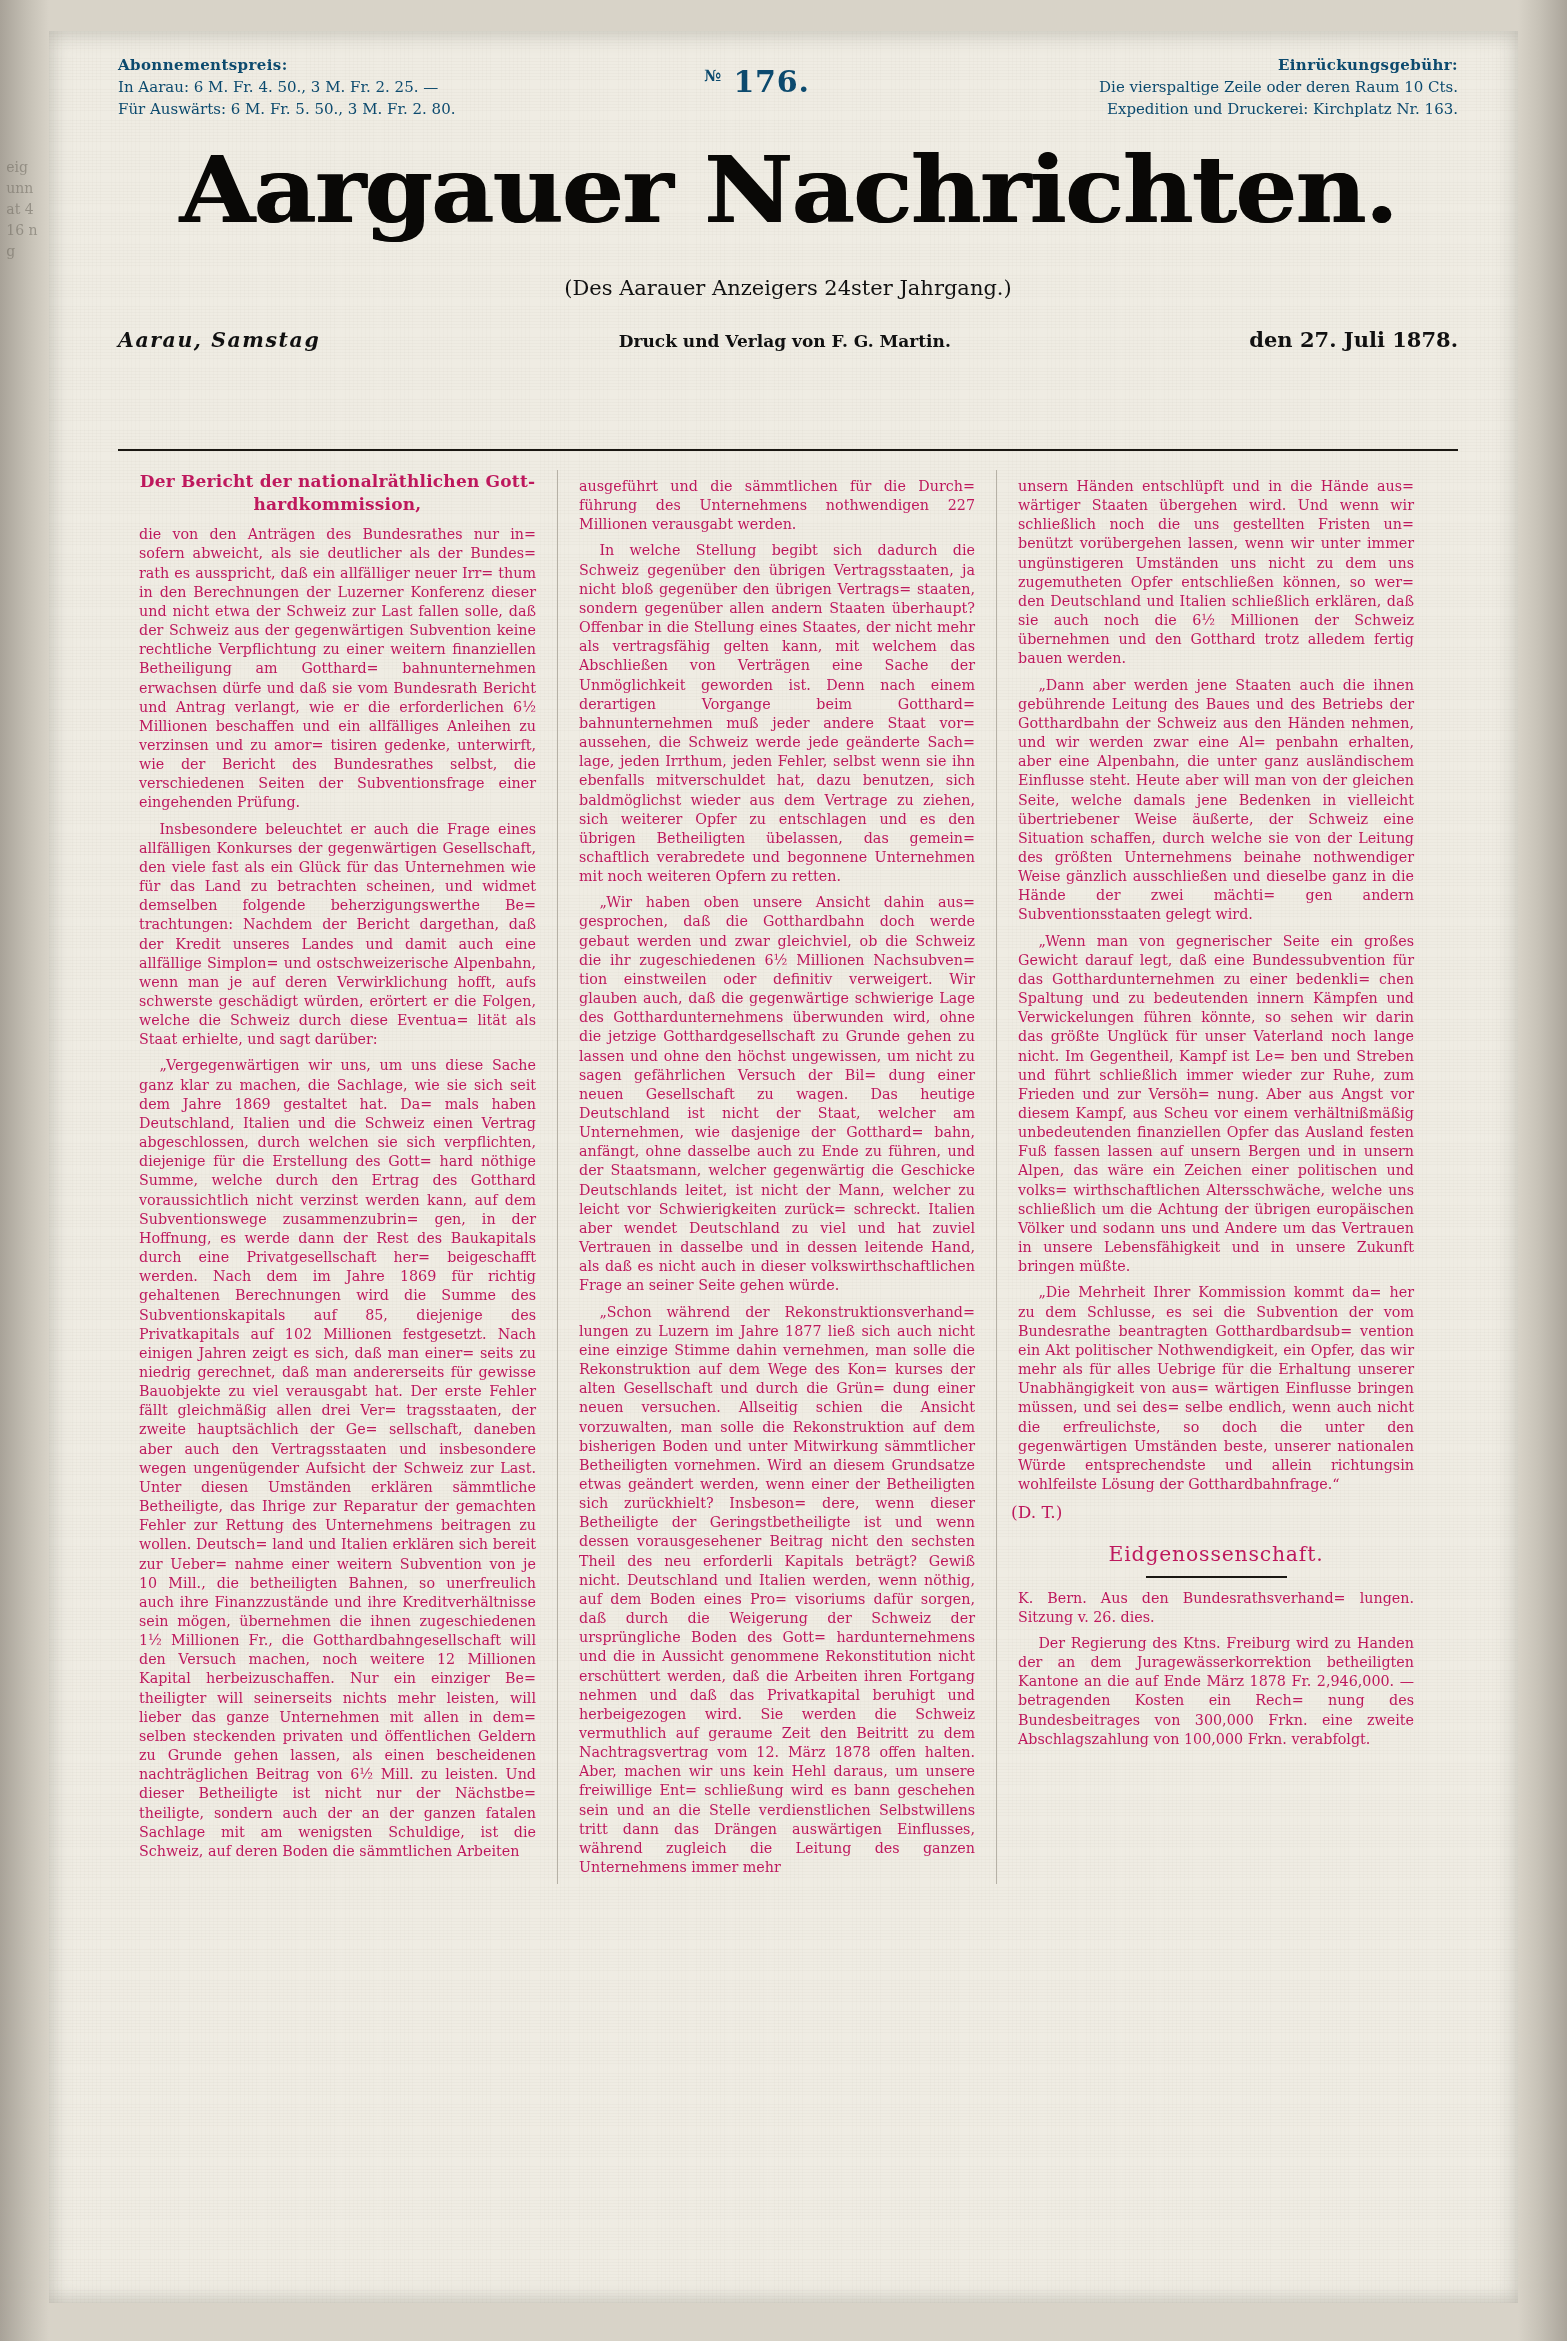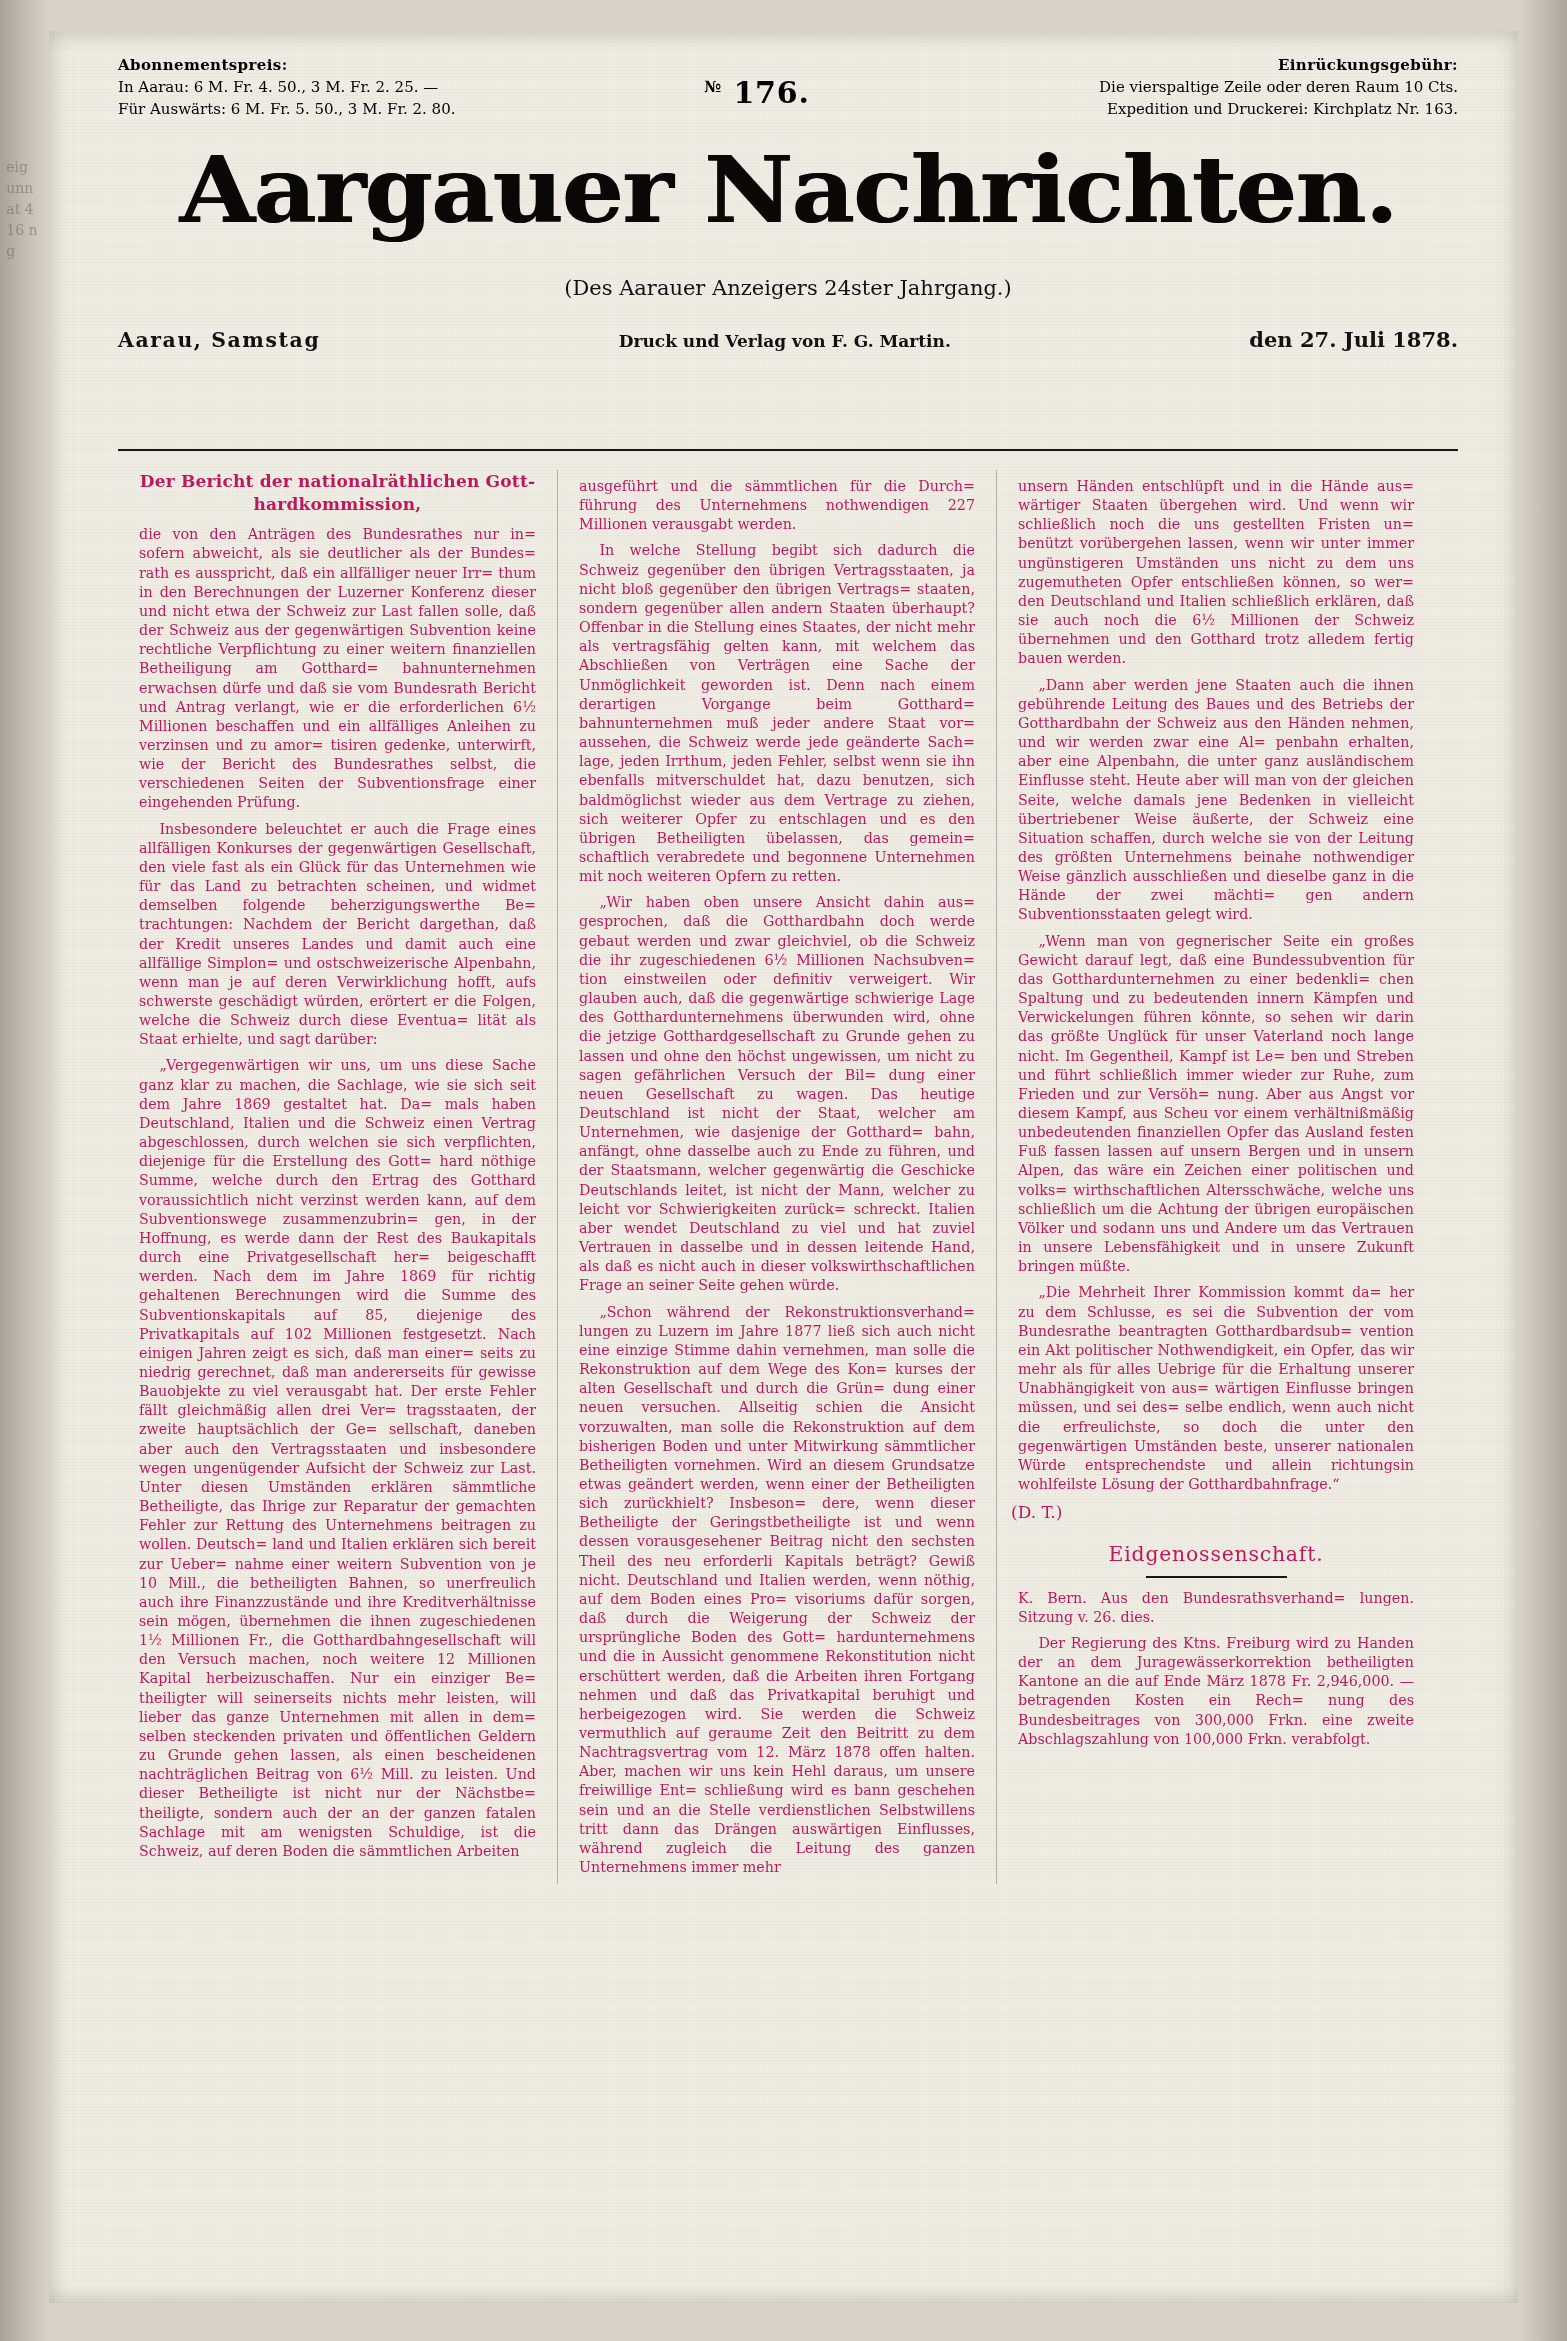--- a/index.html
+++ b/index.html
@@ -65,23 +65,23 @@
   
   .masthead {
     position: absolute;
     left: 118px;
     top: 55px;
     width: 1340px;
   }
   .top-meta {
     display: flex;
     justify-content: space-between;
-    align-items: center;
+    align-items: flex-start;
     font-size: 15px;
-    color: #000000;
+    color: #0c4a6e;
   }
   .meta-left, .meta-right {
     line-height: 1.45;
   }
   .meta-left { text-align: left; width: 439px; }
   .meta-right { text-align: right; width: 501px; }
   .meta-title {
     font-weight: bold;
     letter-spacing: 0.4px;
   }
@@ -113,21 +113,21 @@
     color: #111;
   }
   .dateline {
     display: flex;
     justify-content: space-between;
     align-items: baseline;
     margin-top: 27px;
     font-size: 20.4px;
     color: #111;
   }
-  .dateline .place { font-weight: bold; letter-spacing: 1.6px; }
+  .dateline .place { font-weight: bold; letter-spacing: 1.6px; font-style: italic; }
   .dateline .printer { font-size: 17px; font-weight: bold; }
   .dateline .date { font-weight: bold; font-size: 21px; }
 
   .rule {
     position: absolute;
     left: 118px;
     top: 449px;
     width: 1340px;
     height: 2.4px;
     background: #1a1712;

